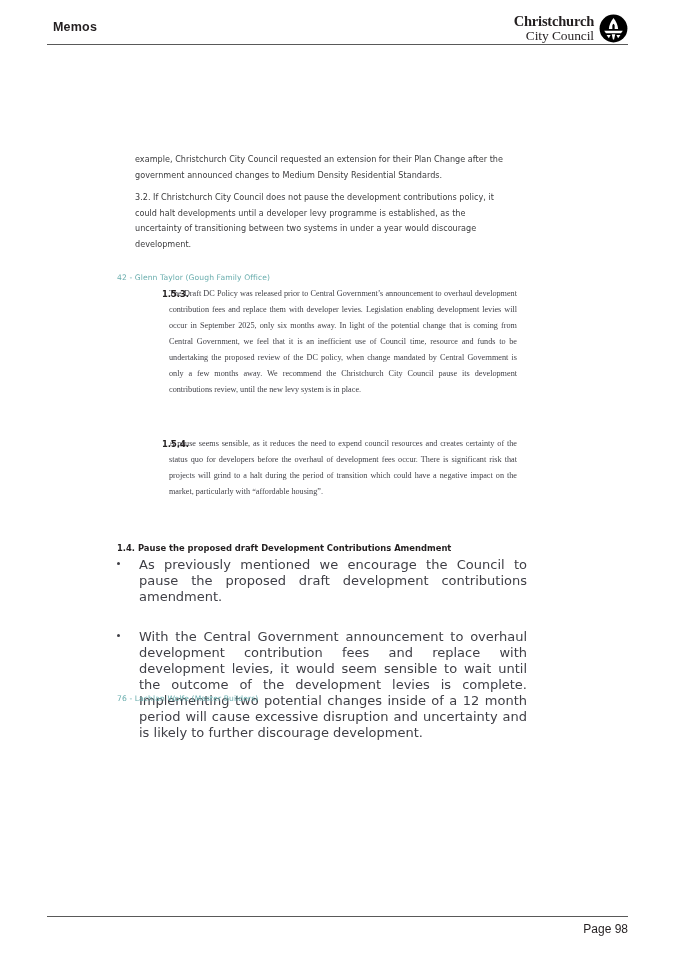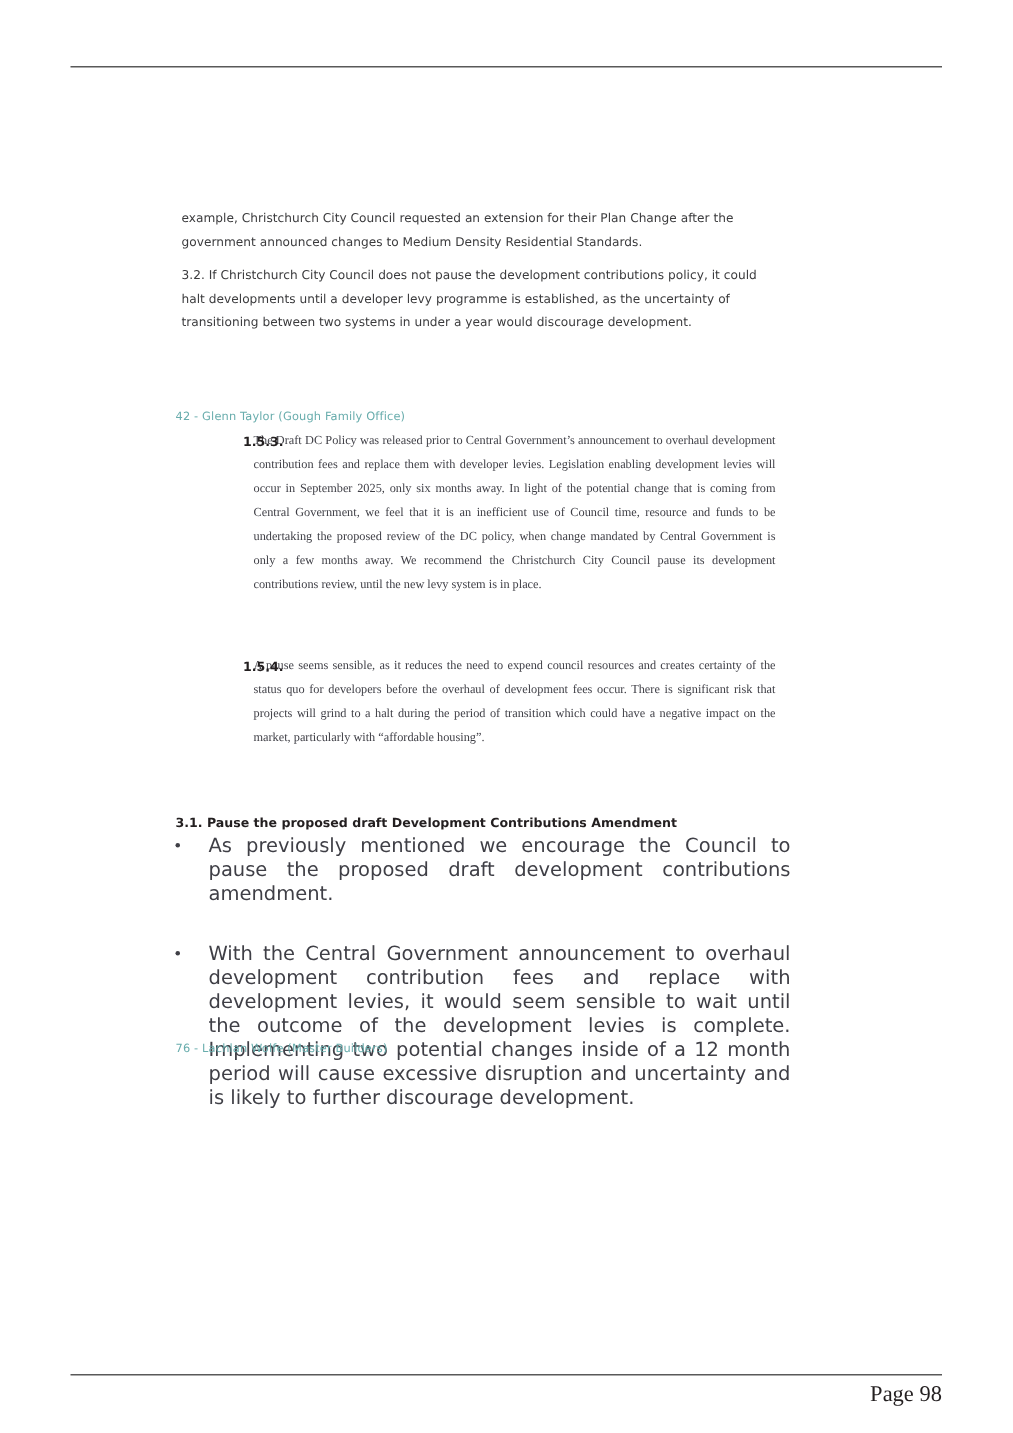--- a/index.html
+++ b/index.html
@@ -83,22 +83,22 @@
     border-top: 1.6px solid #595959;
   }
   .rule-header { top: 44px; }
   .rule-footer { top: 916px; }
 
   
   .footer-page {
     position: absolute;
     right: 47px;
     top: 922px;
-    font-family: Liberation Serif, serif;
-    font-size: 15px;
+    font-family: Liberation Sans, sans-serif;
+    font-size: 12px;
     color: #231f20;
     white-space: nowrap;
   }
 
   
   .content {
     position: absolute;
     left: 0;
     top: 0;
     width: 675px;
@@ -110,21 +110,21 @@
     left: 117px;
     width: 408px;
     font-family: "DejaVu Sans", sans-serif;
     font-size: 8.1px;
     line-height: 15.6px;
     color: #3b3b3d;
     letter-spacing: 0.02px;
   }
   .intro-1 { top: 134px; }
   .intro-2 { top: 172px; }
-  .intro-block p { margin: 4px; }
+  .intro-block p { margin: 18px; }
 
   
   .submitter-heading {
     position: absolute;
     left: 117px;
     font-family: "DejaVu Sans", sans-serif;
     font-size: 7.6px;
     letter-spacing: 0.1px;
     color: #69adad;
     white-space: nowrap;
@@ -201,20 +201,40 @@
     text-justify: inter-word;
   }
   .bullet-1 { top: 557px; }
   .bullet-2 { top: 589px; margin-top: 40px; }
 </style>
 </head>
 <body>
 
 <div class="page">
 
+  <div class="header">
+    <div class="header-title">Memos</div>
+
+    <div class="brand">
+      <div class="brand-words">
+        <span class="brand-line1">Christchurch</span>
+        <span class="brand-line2">City Council</span>
+      </div>
+      <div class="brand-mark">
+        <svg width="29" height="29" viewBox="0 0 100 100" aria-hidden="true">
+          <circle cx="50" cy="50" r="48" fill="#000000"></circle>
+          <path d="M50 14 C40 26 35 40 34 52 L46 52 L46 40 Q50 28 54 40 L54 52 L66 52 C65 40 60 26 50 14 Z" fill="#ffffff"></path>
+          <path d="M18 58 L82 58 L76 66 L24 66 Z" fill="#ffffff"></path>
+          <path d="M44 70 L56 70 L52 88 L48 88 Z" fill="#ffffff"></path>
+          <path d="M26 72 L40 72 L34 84 Z" fill="#ffffff"></path>
+          <path d="M60 72 L74 72 L66 84 Z" fill="#ffffff"></path>
+        </svg>
+      </div>
+    </div>
+  </div>
 
   <div class="rule rule-header"></div>
 
   <div class="content">
 
     <div class="intro-block intro-1">
       <p>example, Christchurch City Council requested an extension for their Plan Change after the government announced changes to Medium Density Residential Standards.</p>
     </div>
 
     <div class="intro-block intro-2">
@@ -226,21 +246,21 @@
     <div class="clause clause-153">
       <span class="clause-num">1.5.3.</span>
       <div class="clause-body">The Draft DC Policy was released prior to Central Government’s announcement to overhaul development contribution fees and replace them with developer levies. Legislation enabling development levies will occur in September 2025, only six months away. In light of the potential change that is coming from Central Government, we feel that it is an inefficient use of Council time, resource and funds to be undertaking the proposed review of the DC policy, when change mandated by Central Government is only a few months away. We recommend the Christchurch City Council pause its development contributions review, until the new levy system is in place.</div>
     </div>
 
     <div class="clause clause-154">
       <span class="clause-num">1.5.4.</span>
       <div class="clause-body">A pause seems sensible, as it reduces the need to expend council resources and creates certainty of the status quo for developers before the overhaul of development fees occur. There is significant risk that projects will grind to a halt during the period of transition which could have a negative impact on the market, particularly with “affordable housing”.</div>
     </div>
 
-    <div class="section-heading section-31">3.1. Pause the proposed draft Development Contributions Amendment</div>
+    <div class="section-heading section-31">1.4. Pause the proposed draft Development Contributions Amendment</div>
 
     <div class="bullet-item bullet-1">
       <span class="bullet-dot"></span>
       <div class="bullet-text">As previously mentioned we encourage the Council to pause the proposed draft development contributions amendment.</div>
     </div>
 
     <div class="bullet-item bullet-2">
       <span class="bullet-dot"></span>
       <div class="bullet-text">With the Central Government announcement to overhaul development contribution fees and replace with development levies, it would seem sensible to wait until the outcome of the development levies is complete. Implementing two potential changes inside of a 12 month period will cause excessive disruption and uncertainty and is likely to further discourage development.</div>
     </div>

